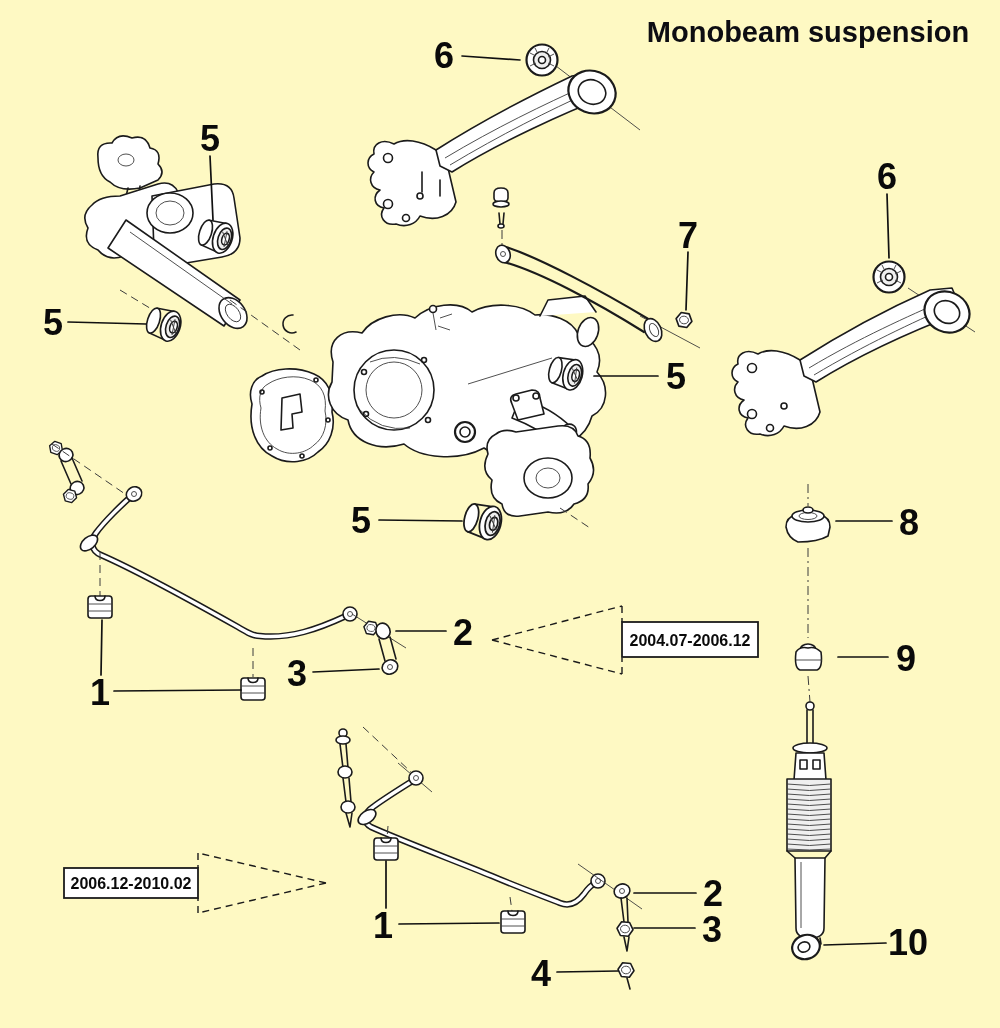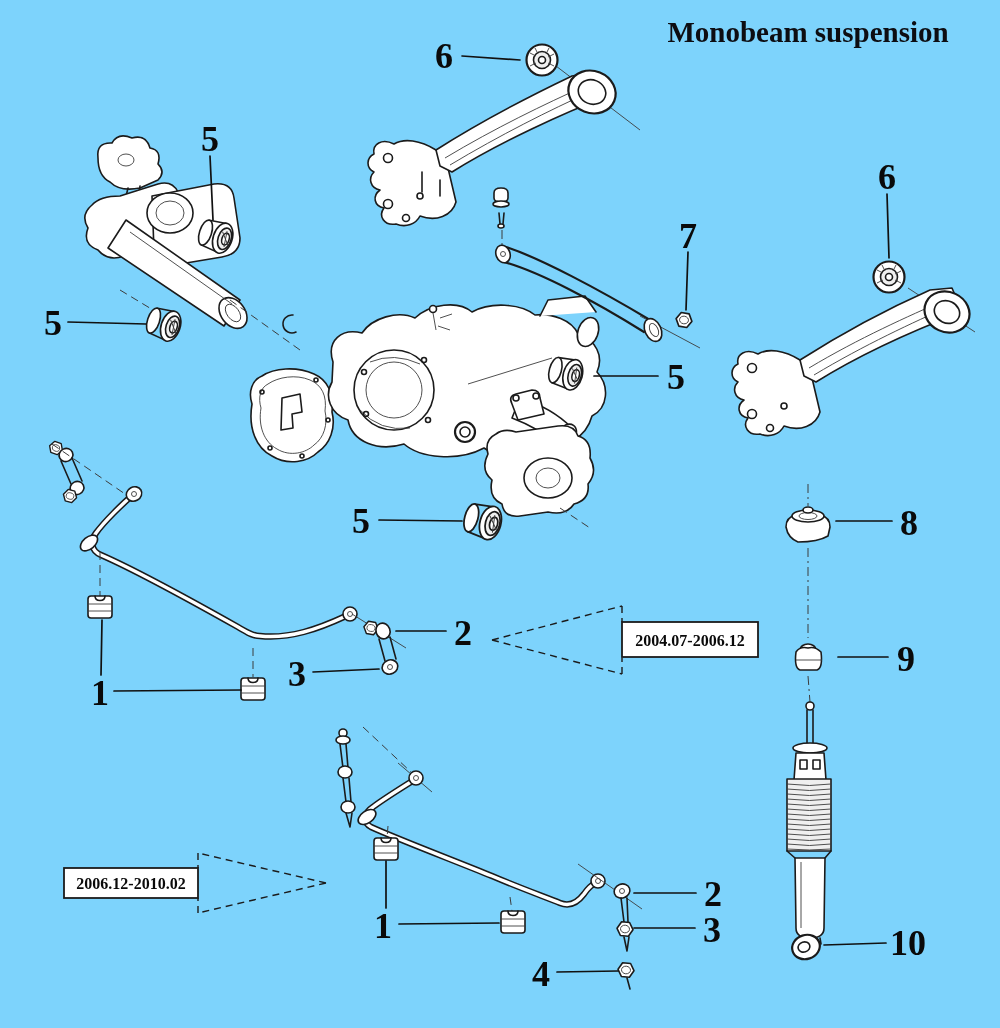--- a/index.html
+++ b/index.html
@@ -1,17 +1,17 @@
 <!DOCTYPE html>
 <html><head>
 <meta charset="utf-8">
 <style>
   html,body{margin:0;padding:0;background:#fff;}
-  .page{position:relative;width:1000px;height:1028px;background:#7dd3fc;overflow:hidden;
-        font-family:Liberation Serif, serif;}
+  .page{position:relative;width:1000px;height:1028px;background:#fef9c3;overflow:hidden;
+        font-family:Liberation Sans, sans-serif;}
   svg{display:block}
   
   .ln{stroke:#1b1b1b;fill:none;stroke-width:1.6;stroke-linecap:round;stroke-linejoin:round;}
   .ln2{stroke:#1b1b1b;fill:none;stroke-width:2.2;stroke-linecap:round;stroke-linejoin:round;}
   .fw{fill:#ffffff;}
   .fg{fill:#efefef;}
   .thin{stroke:#3c3c3c;stroke-width:0.9;fill:none;}
   .dash{stroke:#3c3c3c;stroke-width:1;fill:none;stroke-dasharray:9 4 2 4;}
   .dash2{stroke:#3c3c3c;stroke-width:1;fill:none;stroke-dasharray:8 5;}
   .leader{stroke:#111;stroke-width:1.7;fill:none;stroke-linecap:round;}

